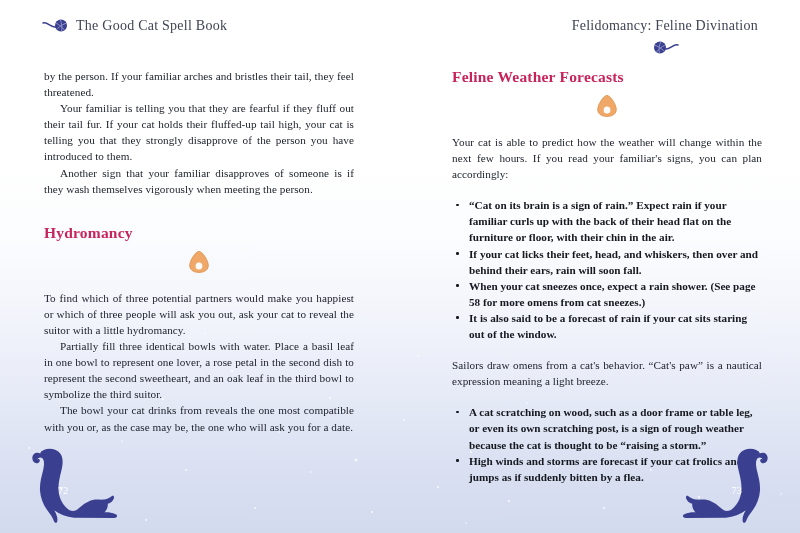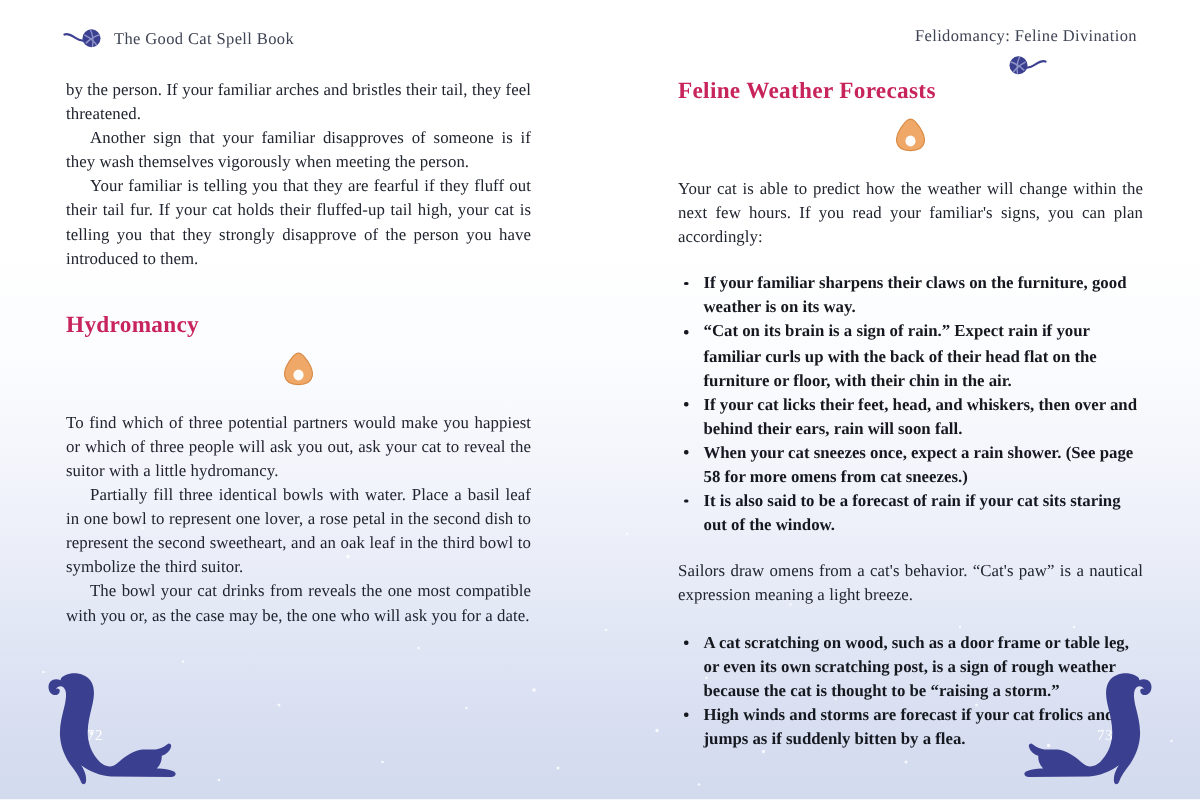--- a/index.html
+++ b/index.html
@@ -39,33 +39,33 @@
     pointer-events: none;
   }
 
   
   .runhead {
     position: absolute;
     top: 18px;
     display: flex;
     align-items: center;
     gap: 6px;
-    font-size: 11px;
+    font-size: 14px;
     color: #3f4454;
     letter-spacing: 0.25px;
     white-space: nowrap;
   }
   .runhead-left { left: 42px; }
   .runhead-right { right: 42px; flex-direction: column; }
   .runhead .yarn { flex: 0 0 auto; display: block; }
 
   
   .page {
     position: absolute;
-    top: 52px;
+    top: 68px;
     width: 310px;
   }
   .page-left  { left: 44px; }
   .page-right { left: 452px; }
 
   p.body {
     margin: 0;
     font-size: 11.2px;
     line-height: 16.1px;
     color: #20242e;
@@ -198,22 +198,22 @@
       <circle cx="19" cy="7.5" r="6" fill="#3b3f8f"></circle>
       <path d="M14.2 5.2 C17 6.6, 20.6 9.3, 22.6 12.3" fill="none" stroke="#8f94c8" stroke-width="1"></path>
       <path d="M15.2 10.9 C17.8 8.4, 21.1 6, 24.6 5.2" fill="none" stroke="#8f94c8" stroke-width="1"></path>
       <path d="M18.2 1.7 C19.6 4.6, 20.4 9.2, 19.6 13.2" fill="none" stroke="#8f94c8" stroke-width="0.9"></path>
     </svg>
   </div>
 
   <div class="page page-left">
 
     <p class="body">by the person. If your familiar arches and bristles their tail, they feel threatened.</p>
+    <p class="body indent">Your familiar is telling you that they are fearful if they fluff out their tail fur. If your cat holds their fluffed-up tail high, your cat is telling you that they strongly disapprove of the person you have introduced to them.</p>
     <p class="body indent">Another sign that your familiar disapproves of someone is if they wash themselves vigorously when meeting the person.</p>
-    <p class="body indent">Your familiar is telling you that they are fearful if they fluff out their tail fur. If your cat holds their fluffed-up tail high, your cat is telling you that they strongly disapprove of the person you have introduced to them.</p>
 
     <div class="spacer-lg"></div>
 
     <h2 class="section-title">Hydromancy</h2>
 
     <svg class="ornament" width="26" height="26" viewBox="0 0 26 26">
       <path d="M13 2.4 C16.4 2.4, 23.2 12.6, 22.2 17.6 C21.4 21.8, 17.4 23.4, 13 23.4 C8.6 23.4, 4.6 21.8, 3.8 17.6 C2.8 12.6, 9.6 2.4, 13 2.4 Z" fill="#f0a868" stroke="#d98c46" stroke-width="0.8"></path>
       <ellipse cx="13" cy="17" rx="3.4" ry="3.6" fill="#fdfcfa"></ellipse>
     </svg>
 
@@ -233,21 +233,20 @@
       <ellipse cx="13" cy="17" rx="3.4" ry="3.6" fill="#fdfcfa"></ellipse>
     </svg>
 
     <div class="spacer-md"></div>
 
     <p class="body">Your cat is able to predict how the weather will change within the next few hours. If you read your familiar's signs, you can plan accordingly:</p>
 
     <div class="spacer-md"></div>
 
     <ul class="bullets">
-      <li><span class="dot"></span><span>If your familiar sharpens their claws on the furniture, good weather is on its way.</span></li>
       <li><span class="dot"></span><span>“Cat on its brain is a sign of rain.” Expect rain if your familiar curls up with the back of their head flat on the furniture or floor, with their chin in the air.</span></li>
       <li><span class="dot"></span><span>If your cat licks their feet, head, and whiskers, then over and behind their ears, rain will soon fall.</span></li>
       <li><span class="dot"></span><span>When your cat sneezes once, expect a rain shower. (See page 58 for more omens from cat sneezes.)</span></li>
       <li><span class="dot"></span><span>It is also said to be a forecast of rain if your cat sits staring out of the window.</span></li>
     </ul>
 
     <div class="spacer-md"></div>
 
     <p class="body">Sailors draw omens from a cat's behavior. “Cat's paw” is a nautical expression meaning a light breeze.</p>
 

